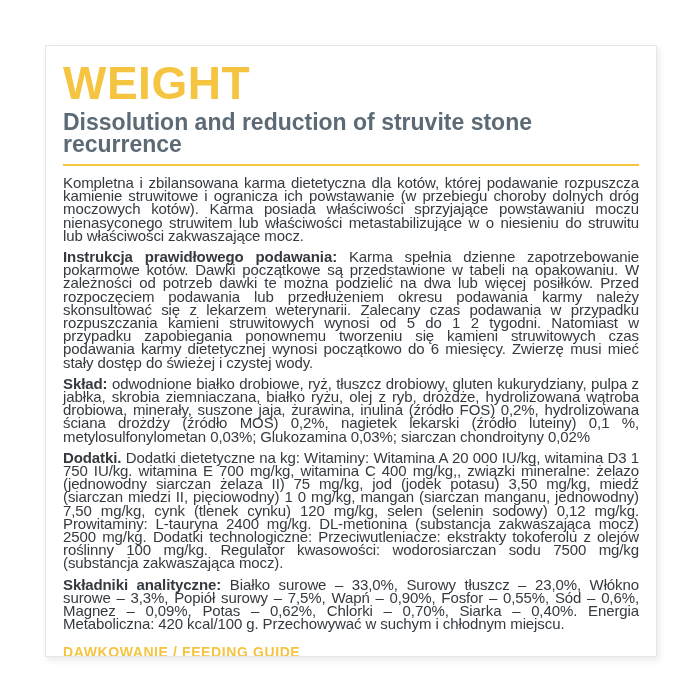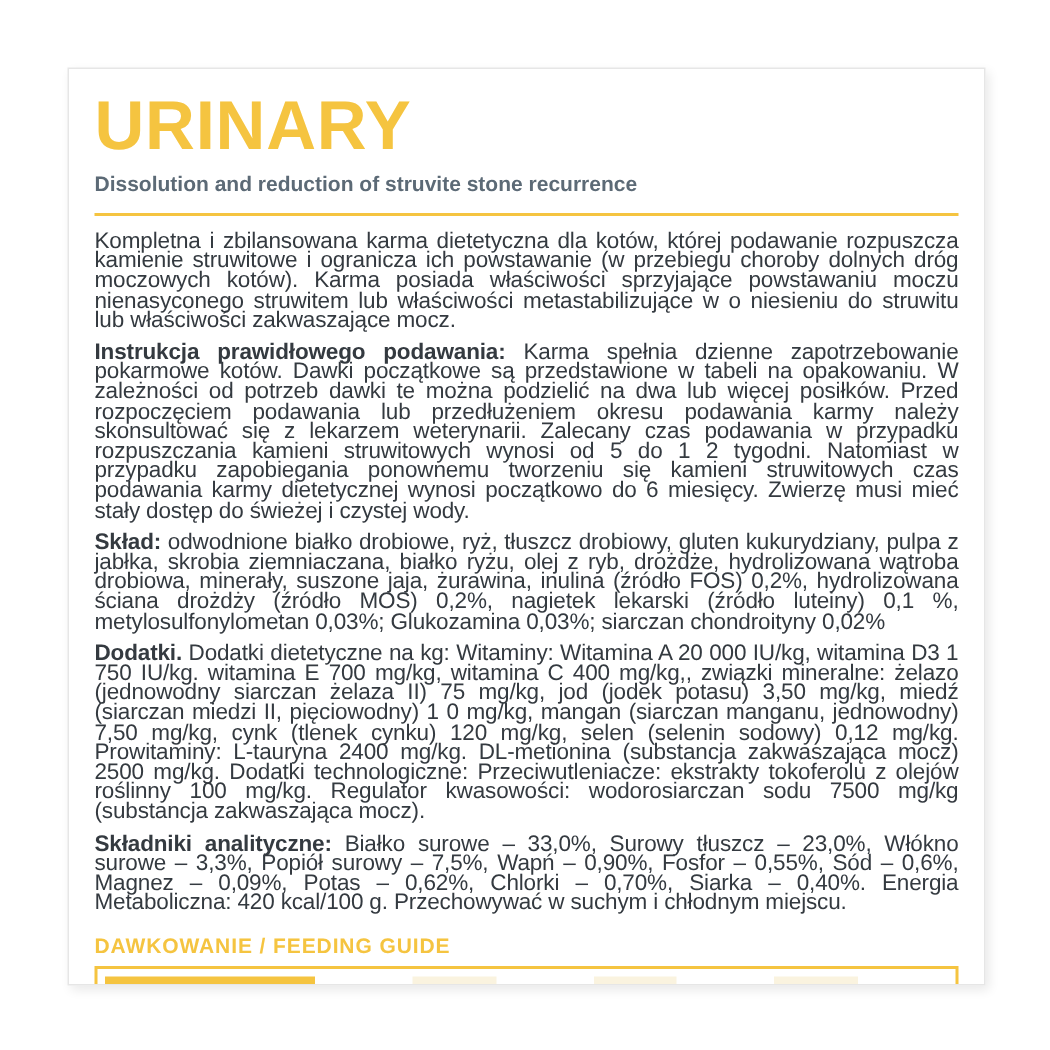--- a/index.html
+++ b/index.html
@@ -27,21 +27,21 @@
     overflow:hidden;
   }
   .title{
     margin:0;
     font-size:46px;line-height:47px;
     font-weight:800;letter-spacing:0.5px;
     color:var(--yellow);
   }
   .subtitle{
     margin:4px 0 0 0;
-    font-size:14px;line-height:22px;
+    font-size:23px;line-height:22px;
     font-weight:700;
     color:var(--subtitle);
   }
   .divider{
     margin-top:9px;height:2px;background:var(--yellow);
   }
   .paragraphs{margin-top:10px;}
   .paragraphs p{
     margin:0 0 8px 0;
     font-size:15px;line-height:13.2px;
@@ -85,21 +85,21 @@
     color:var(--num);
     font-size:16px;font-weight:400;letter-spacing:0.5px;
   }
   .vcell.alt{background:var(--cream);}
 </style>
 </head>
 <body>
 
 <div class="card">
 
-  <h1 class="title">URINARY</h1>
+  <h1 class="title">WEIGHT</h1>
   <h2 class="subtitle">Dissolution and reduction of struvite stone recurrence</h2>
   <div class="divider"></div>
 
   <div class="paragraphs">
     <p><b></b><span>Kompletna i zbilansowana karma dietetyczna dla kotów, której podawanie rozpuszcza kamienie struwitowe i ogranicza ich powstawanie (w przebiegu choroby dolnych dróg moczowych kotów). Karma posiada właściwości sprzyjające powstawaniu moczu nienasyconego struwitem lub właściwości metastabilizujące w o niesieniu do struwitu lub właściwości zakwaszające mocz.</span></p>
     <p><b>Instrukcja prawidłowego podawania:</b><span> Karma spełnia dzienne zapotrzebowanie pokarmowe kotów. Dawki początkowe są przedstawione w tabeli na opakowaniu. W zależności od potrzeb dawki te można podzielić na dwa lub więcej posiłków. Przed rozpoczęciem podawania lub przedłużeniem okresu podawania karmy należy skonsultować się z lekarzem weterynarii. Zalecany czas podawania w przypadku rozpuszczania kamieni struwitowych wynosi od 5 do 1 2 tygodni. Natomiast w przypadku zapobiegania ponownemu tworzeniu się kamieni struwitowych czas podawania karmy dietetycznej wynosi początkowo do 6 miesięcy. Zwierzę musi mieć stały dostęp do świeżej i czystej wody.</span></p>
     <p><b>Skład:</b><span> odwodnione białko drobiowe, ryż, tłuszcz drobiowy, gluten kukurydziany, pulpa z jabłka, skrobia ziemniaczana, białko ryżu, olej z ryb, drożdże, hydrolizowana wątroba drobiowa, minerały, suszone jaja, żurawina, inulina (źródło FOS) 0,2%, hydrolizowana ściana drożdży (źródło MOS) 0,2%, nagietek lekarski (źródło luteiny) 0,1 %, metylosulfonylometan 0,03%; Glukozamina 0,03%; siarczan chondroityny 0,02%</span></p>
     <p><b>Dodatki.</b><span> Dodatki dietetyczne na kg: Witaminy: Witamina A 20 000 IU/kg, witamina D3 1 750 IU/kg. witamina E 700 mg/kg, witamina C 400 mg/kg,, związki mineralne: żelazo (jednowodny siarczan żelaza II) 75 mg/kg, jod (jodek potasu) 3,50 mg/kg, miedź (siarczan miedzi II, pięciowodny) 1 0 mg/kg, mangan (siarczan manganu, jednowodny) 7,50 mg/kg, cynk (tlenek cynku) 120 mg/kg, selen (selenin sodowy) 0,12 mg/kg. Prowitaminy: L-tauryna 2400 mg/kg. DL-metionina (substancja zakwaszająca mocz) 2500 mg/kg. Dodatki technologiczne: Przeciwutleniacze: ekstrakty tokoferolu z olejów roślinny 100 mg/kg. Regulator kwasowości: wodorosiarczan sodu 7500 mg/kg (substancja zakwaszająca mocz).</span></p>
     <p><b>Składniki analityczne:</b><span> Białko surowe – 33,0%, Surowy tłuszcz – 23,0%, Włókno surowe – 3,3%, Popiół surowy – 7,5%, Wapń – 0,90%, Fosfor – 0,55%, Sód – 0,6%, Magnez – 0,09%, Potas – 0,62%, Chlorki – 0,70%, Siarka – 0,40%. Energia Metaboliczna: 420 kcal/100 g. Przechowywać w suchym i chłodnym miejscu.</span></p>
   </div>

